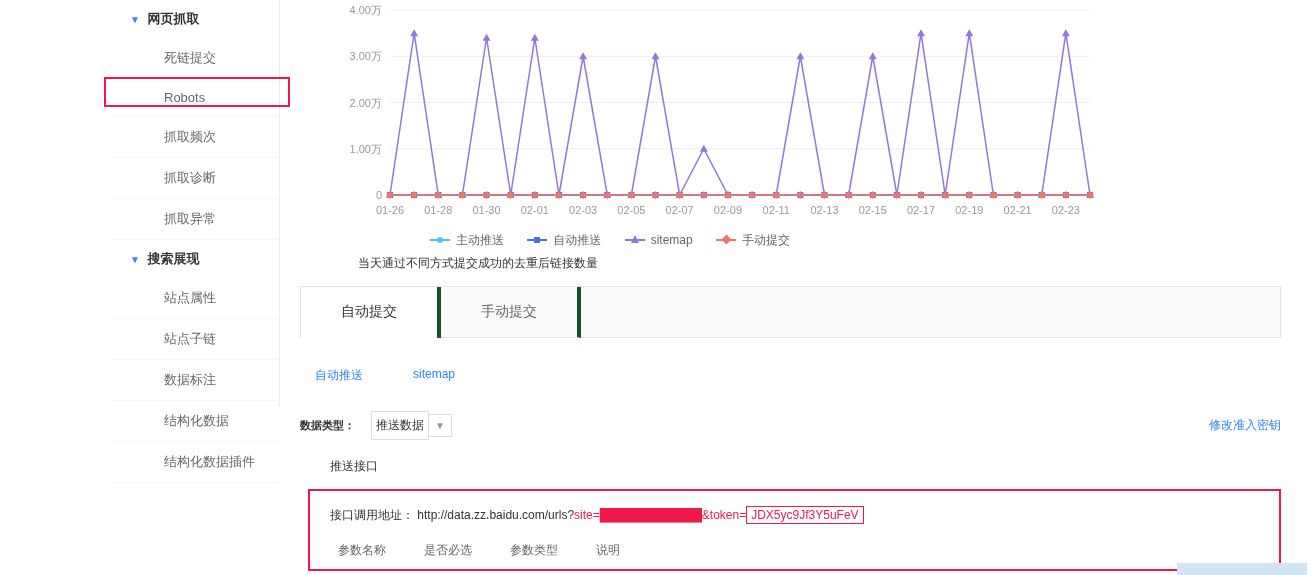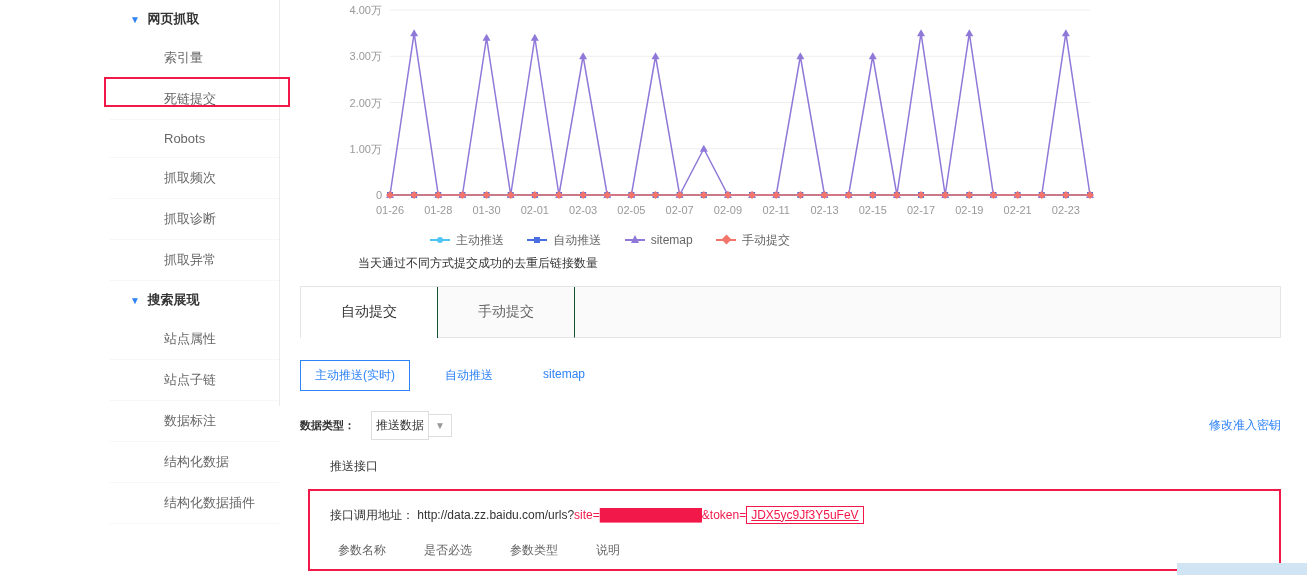--- a/index.html
+++ b/index.html
@@ -15,49 +15,48 @@
 .chart-svg { width: 770px; height: 220px; }
 .legend { margin: 10px 0 6px 130px; font-size: 12px; color: #666; }
 .legend-item { display: inline-flex; align-items: center; margin-right: 20px; }
 .legend-marker { width: 20px; height: 2px; position: relative; margin-right: 6px; }
 .legend-marker .dot { position: absolute; width: 6px; height: 6px; left: 7px; top: -2px; border-radius: 50%; }
 .legend-marker .sq { position: absolute; width: 6px; height: 6px; left: 7px; top: -2px; }
 .legend-marker .tri { position: absolute; width: 0; height: 0; left: 6px; top: -4px; border-left: 4px solid transparent; border-right: 4px solid transparent; border-bottom: 8px solid #8f78d8; }
 .legend-marker .diam { position: absolute; width: 7px; height: 7px; left: 7px; top: -3px; transform: rotate(45deg); }
 .chart-desc { margin: 4px 0 0 58px; font-size: 12px; color: #333; }
 .tabs-outer { margin: 14px 30px 0 0; border: 1px solid #e5e5e5; border-bottom: 0; display: flex; }
-.tab-outer { padding: 16px 40px; border-right: 1px solid #14532d; cursor: pointer; font-size: 14px; background:#fff;}
+.tab-outer { padding: 16px 40px; border-right: 4px solid #14532d; cursor: pointer; font-size: 14px; background:#fff;}
 .tab-outer.inactive { background: #fafafa; border-bottom: 1px solid #e5e5e5; color:#666;}
 .tabs-outer-filler { flex: 1; border-bottom: 1px solid #e5e5e5; background: #fafafa; }
 .sub-tabs { margin: 22px 0 0 0; display: flex; gap: 20px; }
 .sub-tab { padding: 6px 14px; font-size: 12px; color: #2e83f6; cursor: pointer; border: 1px solid transparent; }
 .sub-tab.active { border: 1px solid #2e83f6; }
 .data-row { margin: 20px 0 0 0; display: flex; align-items: center; }
 .data-label { font-weight: bold; font-size: 11px; margin-right: 16px; }
 .select-box { border: 1px solid #ddd; padding: 5px 4px; font-size: 12px; display: inline-flex; align-items: center; }
 .select-arrow { border: 1px solid #ddd; border-left: 0; padding: 5px 6px; font-size: 10px; color: #999; }
 .modify-link { margin-left: auto; margin-right: 30px; color: #2e83f6; font-size: 12px; cursor: pointer; }
 .push-section { margin: 18px 0 0 30px; font-size: 12px; }
 .api-box { margin: 14px 30px 0 8px; border: 2px solid #f2184a; padding: 16px 20px 10px 20px; }
 .api-line { font-size: 12px; color: #333; }
 .api-url { color: #333; }
 .api-red { color: #f2184a; }
-.api-token-box { border: 1px solid #f2184a; padding: 1px 4px; color: #f2184a; text-decoration: underline; }
+.api-token-box { border: 1px solid #f2184a; padding: 1px 4px; color: #f2184a; }
 .param-header { margin-top: 18px; display: flex; gap: 38px; font-size: 12px; color: #666; padding-left: 8px; }
 .bottom-bar { position: absolute; right: 4px; bottom: 0; width: 130px; height: 12px; background: #d0e4f3; }
 </style>
 </head>
 <body>
 
 <div class="sidebar">
   <div class="sidebar-section">
     <span class="arrow">▼</span>
     <span>网页抓取</span>
   </div>
-  <div class="sidebar-item"><span>索引量</span></div>
   <div class="sidebar-item"><span>死链提交</span></div>
   <div class="sidebar-item"><span>Robots</span></div>
   <div class="sidebar-item"><span>抓取频次</span></div>
   <div class="sidebar-item"><span>抓取诊断</span></div>
   <div class="sidebar-item"><span>抓取异常</span></div>
   <div class="sidebar-section">
     <span class="arrow">▼</span>
     <span>搜索展现</span>
   </div>
   <div class="sidebar-item"><span>站点属性</span></div>
@@ -253,21 +252,20 @@
   </div>
   <div class="chart-desc">当天通过不同方式提交成功的去重后链接数量</div>
 
   <div class="tabs-outer">
     <div class="tab-outer"><span>自动提交</span></div>
     <div class="tab-outer inactive"><span>手动提交</span></div>
     <div class="tabs-outer-filler"></div>
   </div>
 
   <div class="sub-tabs">
-    <div class="sub-tab active"><span>主动推送(实时)</span></div>
     <div class="sub-tab"><span>自动推送</span></div>
     <div class="sub-tab"><span>sitemap</span></div>
   </div>
 
   <div class="data-row">
     <span class="data-label">数据类型：</span>
     <span class="select-box">
         <span>推送数据</span>
       </span>
     <span class="select-arrow">▼</span>

